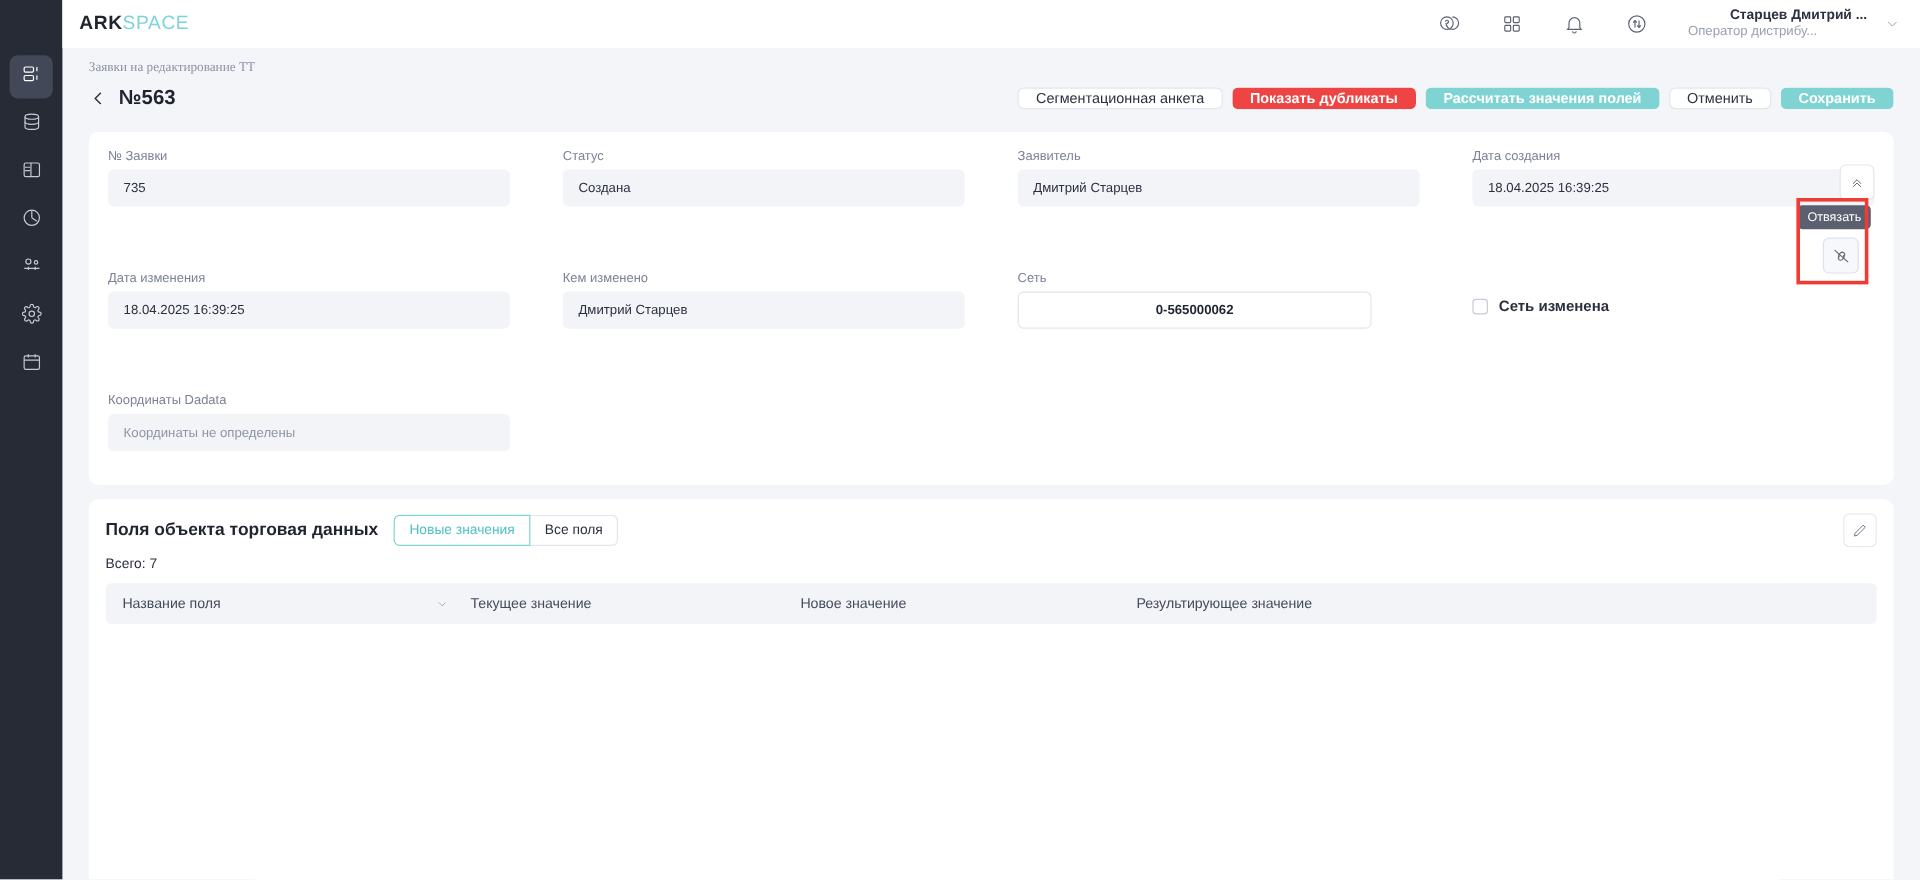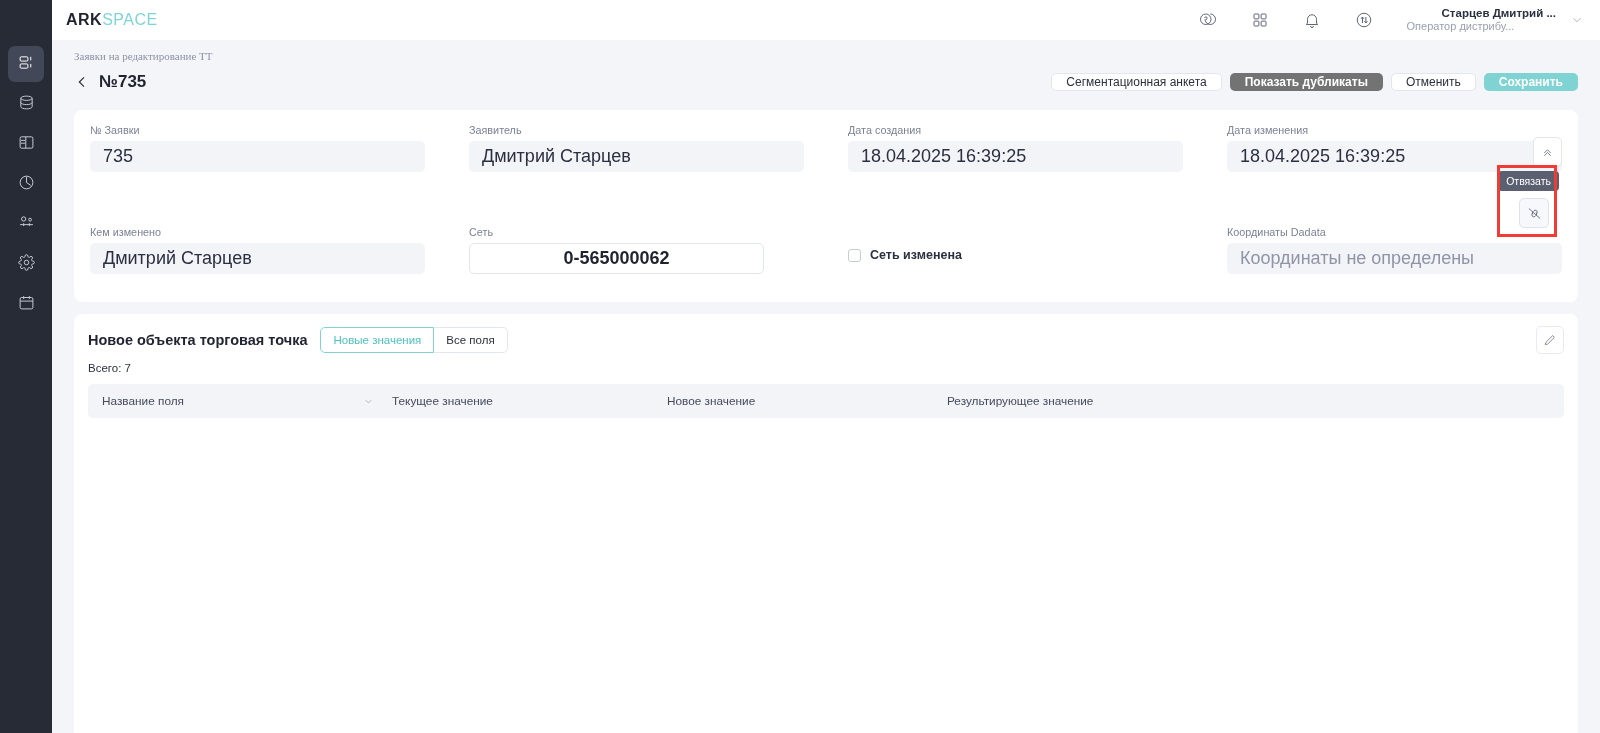--- a/index.html
+++ b/index.html
@@ -58,38 +58,38 @@
   .back-arrow { width: 16px; height: 16px; stroke: #2b3040; fill: none; stroke-width: 1.8; cursor: pointer; margin-right: 9px; }
   .page-title { font-size: 17px; font-weight: 700; color: #1f2430; }
   .head-spacer { flex: 1; }
   .btns { display: flex; align-items: center; gap: 8px; }
   .btn {
     height: 18px; padding: 0 14px; border-radius: 5px; font-size: 12px;
     display: flex; align-items: center; justify-content: center;
     cursor: pointer; white-space: nowrap; border: 1px solid transparent;
   }
   .btn.white { background: #fff; border-color: #e4e6ee; color: #2b3040; }
-  .btn.red { background: #737373; color: #fff; font-weight: 700; }
+  .btn.red { background: #ef4444; color: #fff; font-weight: 700; }
   .btn.teal { background: #7fd4d3; color: #ffffff; font-weight: 700; }
 
   
   .content { padding: 10px 22px 0 22px; flex: 1; display: flex; flex-direction: column; min-height: 0; }
   .card { background: #fff; border-radius: 8px; }
 
   .form-card { padding: 14px 16px 18px 16px; position: relative; }
   .form-grid {
     display: grid; grid-template-columns: repeat(4, 1fr);
     column-gap: 14px; row-gap: 0; gap: 44px;
   }
   .field { margin-bottom: 10px; }
   .field-label { font-size: 10.8px; color: #7b8295; margin-bottom: 5px; }
   .field-box {
     height: 31px; background: #f3f4f8; border-radius: 5px;
     display: flex; align-items: center; padding: 0 13px;
-    font-size: 18px; color: #2b3040; overflow: hidden; white-space: nowrap;
+    font-size: 11px; color: #2b3040; overflow: hidden; white-space: nowrap;
   }
   .field-box.placeholder { color: #8f95a6; }
   .field-box.bordered {
     background: #fff; border: 1px solid #e4e6ee;
     justify-content: center; font-weight: 700; color: #1f2430;
   }
   .cell-net { position: relative; padding-right: 40px; }
 
   .checkbox-row { display: flex; align-items: center; gap: 9px; margin-top: 22px; }
   .cbox { width: 13px; height: 13px; border: 1px solid #c7cbd8; border-radius: 3px; background: #fff; cursor: pointer; }
@@ -276,41 +276,46 @@
           </svg>
       </div>
     </div>
 
     <div class="page-head">
       <div class="breadcrumb">Заявки на редактирование ТТ</div>
       <div class="head-row">
         <svg class="back-arrow" viewBox="0 0 24 24">
             <polyline points="15 5 8 12 15 19"></polyline>
           </svg>
-        <div class="page-title">№735</div>
+        <div class="page-title">№563</div>
         <div class="head-spacer"></div>
         <div class="btns">
           <div class="btn white">Сегментационная анкета</div>
           <div class="btn red">Показать дубликаты</div>
+          <div class="btn teal">Рассчитать значения полей</div>
           <div class="btn white">Отменить</div>
           <div class="btn teal">Сохранить</div>
         </div>
       </div>
     </div>
 
     <div class="content">
 
       <div class="card form-card">
         <div class="form-grid">
 
           <div class="field">
             <div class="field-label">№ Заявки</div>
             <div class="field-box">735</div>
           </div>
 
+          <div class="field">
+            <div class="field-label">Статус</div>
+            <div class="field-box">Создана</div>
+          </div>
 
           <div class="field">
             <div class="field-label">Заявитель</div>
             <div class="field-box">Дмитрий Старцев</div>
           </div>
 
           <div class="field">
             <div class="field-label">Дата создания</div>
             <div class="field-box">18.04.2025 16:39:25</div>
           </div>
@@ -360,21 +365,21 @@
               <path d="M14.5 10.5a3.2 3.2 0 0 1 0 4.5l-1.6 1.6a3.2 3.2 0 0 1-4.5-4.5l.9-.9"></path>
               <line x1="3" y1="4" x2="21" y2="20"></line>
             </svg>
           </div>
           <div class="annot-box"></div>
         </div>
       </div>
 
       <div class="card table-card">
         <div class="table-head-row">
-          <div class="table-title">Новое объекта торговая точка</div>
+          <div class="table-title">Поля объекта торговая данных</div>
           <div class="tabs">
             <div class="tab active">Новые значения</div>
             <div class="tab">Все поля</div>
           </div>
           <div class="edit-btn">
             <svg viewBox="0 0 24 24">
                 <path d="M16.5 4.5l3 3L8 19l-4 1 1-4z"></path>
               </svg>
           </div>
         </div>

